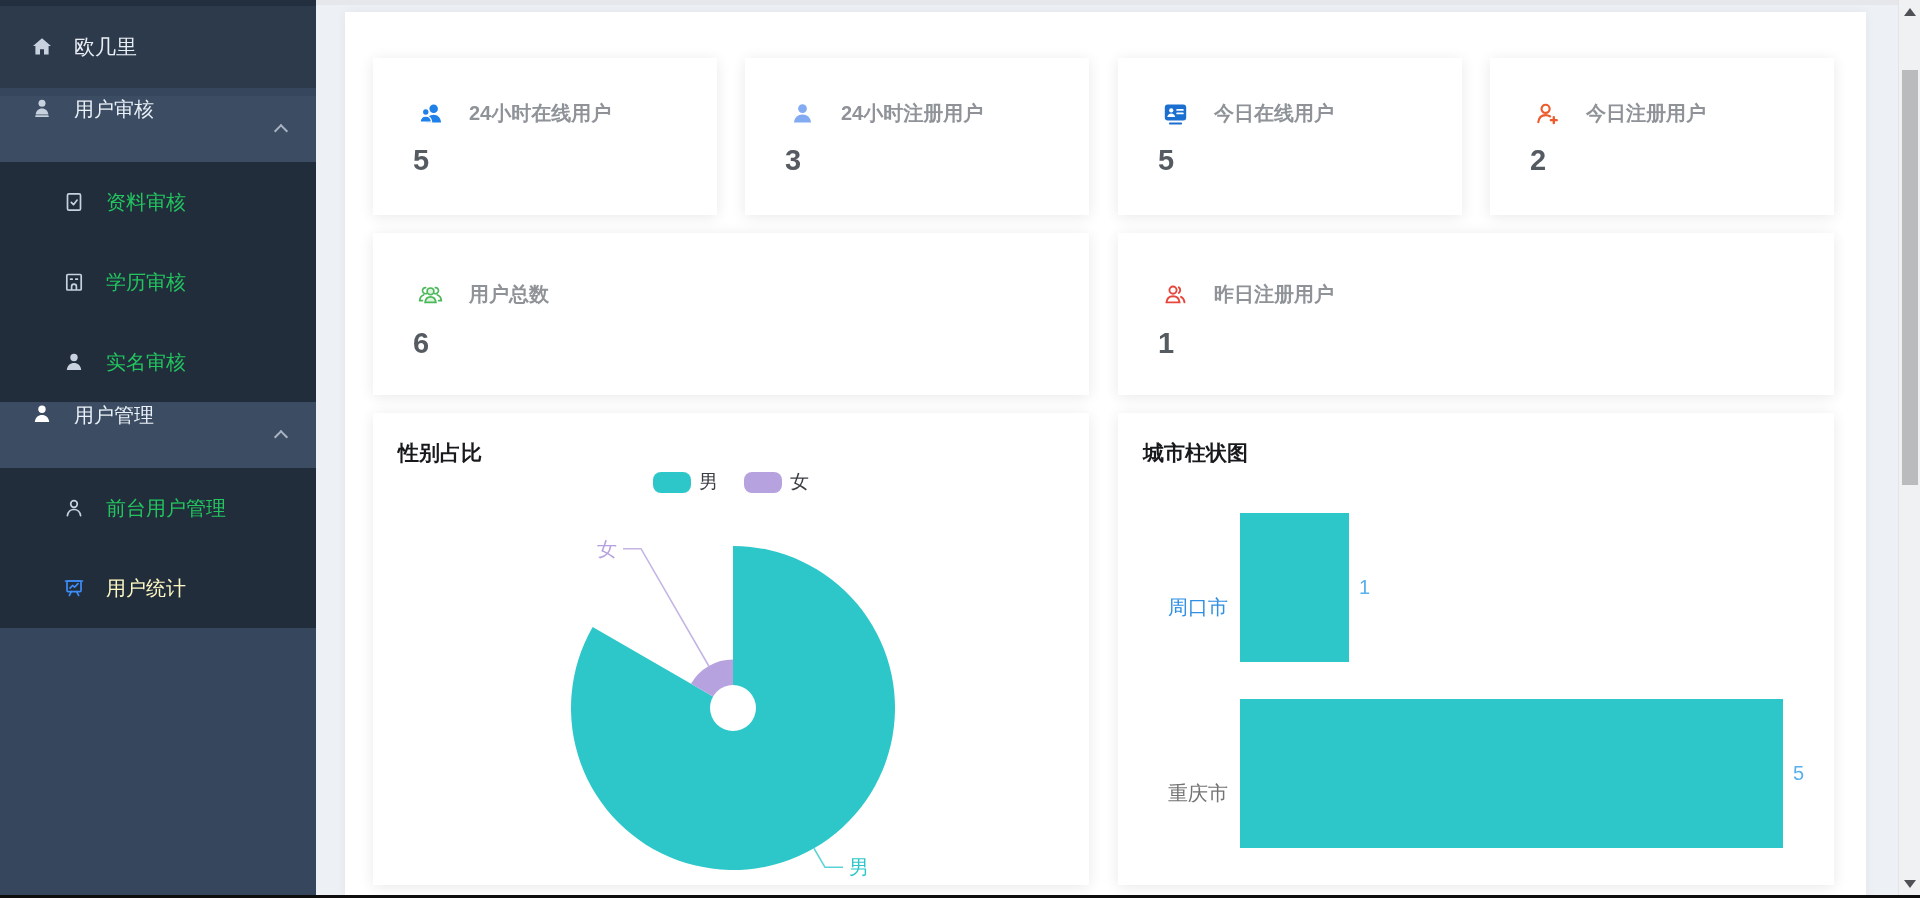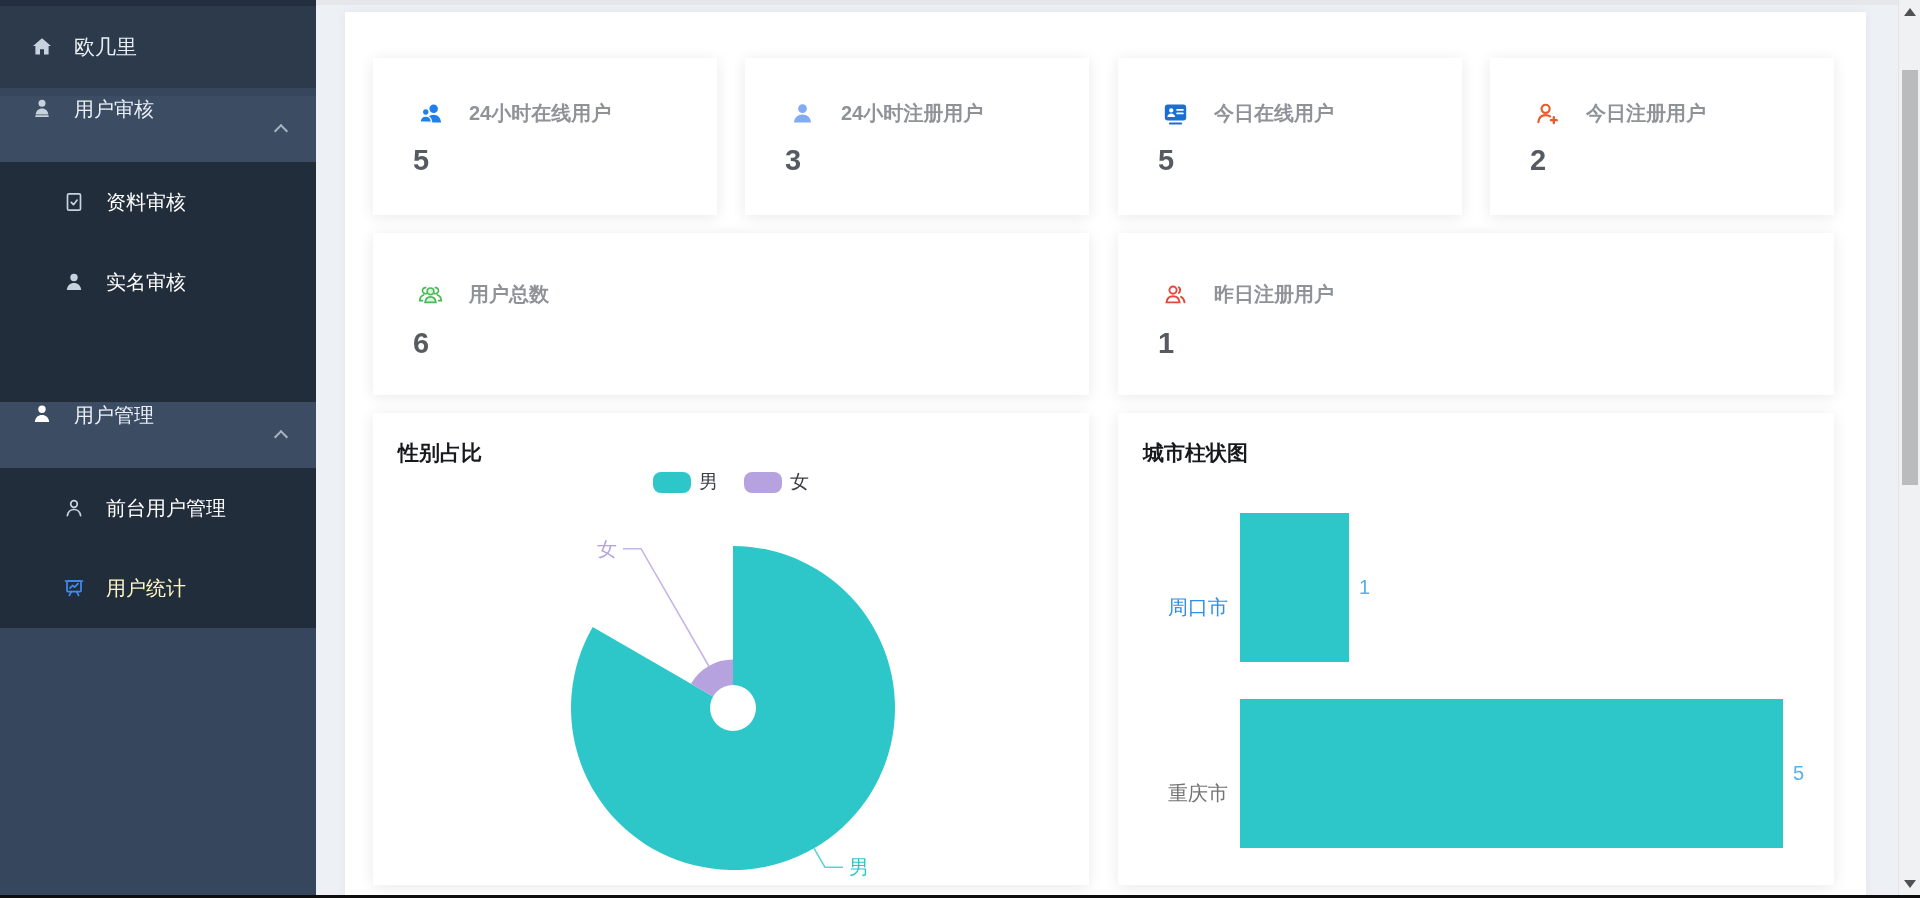--- a/index.html
+++ b/index.html
@@ -19,21 +19,21 @@
   .menu-section .mi { margin-right:20px; }
   .menu-section .mlabel { color:#eaf0f7; font-size:20px; }
   .sec-1 { top:96px; } .sec-2 { top:402px; }
   .chev { position:absolute; right:30px; top:50%; width:10px; height:10px;
           border-left:2px solid #a9b4c3; border-top:2px solid #a9b4c3;
           transform:translateY(-30%) rotate(45deg); }
   .submenu { position:absolute; left:0; width:100%; background:#222d3c; }
   .sub-1 { top:162px; height:240px; } .sub-2 { top:468px; height:160px; }
   .submenu-item { height:80px; display:flex; align-items:center; padding-left:62px; cursor:pointer; }
   .submenu-item .mi { margin-right:20px; }
-  .submenu-item .mlabel { color:#ffffff; font-size:20px; }
+  .submenu-item .mlabel { color:#22c55e; font-size:20px; }
   .submenu-item.active .mlabel { color:#fef9c3; }
   .mi { width:24px; height:24px; flex:0 0 24px; }
 
   
   .content-topline { position:absolute; left:316px; top:0; width:1582px; height:5px; background:#e5e7ea; }
   .page { position:absolute; left:345px; top:12px; width:1521px; height:886px; background:#ffffff;
           box-shadow:0 0 10px rgba(0,0,0,0.05); }
   .card { position:absolute; background:#fff; box-shadow:0 2px 14px rgba(0,0,0,0.09); }
   .stat-sm { width:344px; height:157px; top:46px; }
   .stat-lg { width:716px; height:162px; top:221px; }
@@ -106,20 +106,30 @@
         <svg class="mi" viewBox="0 0 24 24">
           <g fill="none" stroke="#c7d2de" stroke-width="1.7">
             <rect x="5.5" y="3.8" width="13" height="16.4" rx="1.5"></rect>
             <path d="m9.3 12.4 2.2 2.3 3.6-4.6" stroke-linecap="round" stroke-linejoin="round"></path>
           </g>
         </svg>
         <span class="mlabel">资料审核</span>
       </div>
       <div class="submenu-item">
         <svg class="mi" viewBox="0 0 24 24">
+          <g fill="none" stroke="#c7d2de" stroke-width="1.7">
+            <rect x="4.8" y="4.5" width="14.4" height="15.5" rx="1"></rect>
+            <path d="M9.6 20v-3.4a2.4 2.4 0 0 1 4.8 0V20"></path>
+            <path d="M8.6 9.2h1.6M13.8 9.2h1.6" stroke-linecap="round"></path>
+          </g>
+        </svg>
+        <span class="mlabel">学历审核</span>
+      </div>
+      <div class="submenu-item">
+        <svg class="mi" viewBox="0 0 24 24">
           <g fill="#c7d2de">
               <circle cx="12" cy="7.5" r="3.7"></circle>
           <path d="M4.8 20c.5-4.4 3.4-6.9 7.2-6.9s6.7 2.5 7.2 6.9Z"></path>
             </g>
         </svg>
         <span class="mlabel">实名审核</span>
       </div>
     </div>
 
     <div class="menu-section sec-2">

